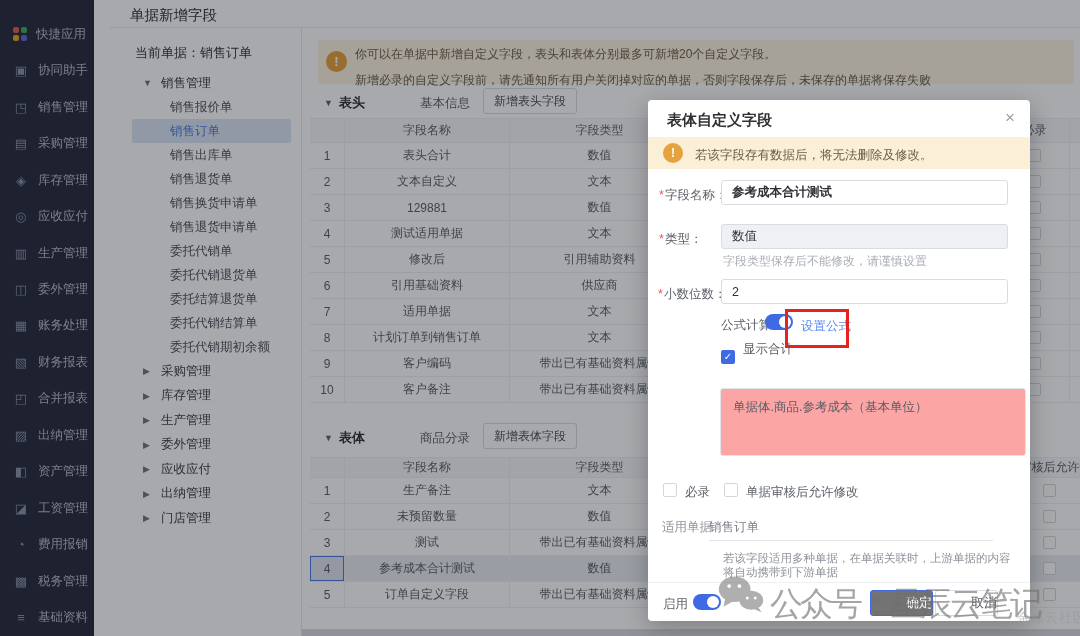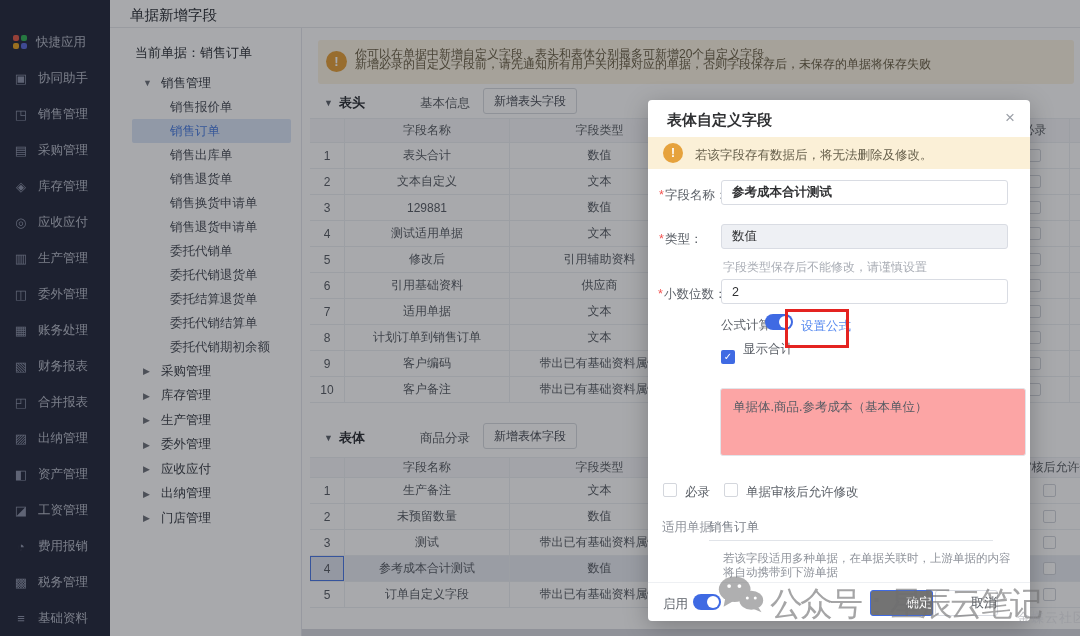--- a/index.html
+++ b/index.html
@@ -1,21 +1,21 @@
 <!DOCTYPE html>
 <html><head>
 <meta charset="utf-8">
 <style>
   * { margin:0; padding:0; box-sizing:border-box; }
   html,body { width:1080px; height:636px; overflow:hidden; }
   body { position:relative; font-family:"Liberation Sans", sans-serif; background:#fff; color:#333; }
 
   
-  .sidebar { position:absolute; left:0; top:0; width:110px; height:636px; background:#272b3d; z-index:1;
-             display:flex; flex-direction:column; padding-top:24px; }
+  .sidebar { position:absolute; left:0; top:0; width:94px; height:636px; background:#272b3d; z-index:1;
+             display:flex; flex-direction:column; padding-top:16px; }
   .sb-item { height:36.6px; display:flex; align-items:center; padding-left:13px; gap:9px;
              color:#b9becb; font-size:12.5px; cursor:pointer; white-space:nowrap; }
   .sb-ico { width:16px; text-align:center; font-size:13px; color:#8d94a9; flex:0 0 16px; }
   .dots { width:14px; height:14px; display:grid; grid-template-columns:6px 6px; grid-auto-rows:6px; gap:2px; }
   .dots i { border-radius:2px; display:block; }
 
   
   .topbar { position:absolute; left:110px; top:0; width:970px; height:28px; background:#fff;
             border-bottom:1px solid #e8eaed; z-index:1; }
   .topbar .pgtitle { position:absolute; left:20px; top:6px; font-size:14.5px; color:#2e3238; }
@@ -31,21 +31,21 @@
   .tree-child { height:24px; line-height:24px; margin:0 10px 0 22px; padding-left:38px;
                 font-size:12.5px; color:#4d525b; border-radius:2px; cursor:pointer; white-space:nowrap; }
   .tree-child.sel { background:#dbe7f8; color:#4c7ee0; }
 
   
   .main { position:absolute; left:302px; top:28px; width:778px; height:608px; background:#fff; z-index:0; overflow:hidden; }
   .banner { position:absolute; left:16px; top:12px; width:756px; height:44px; background:#fcf4e3; border-radius:3px; }
   .warn-ico { position:absolute; left:8px; top:11px; width:21px; height:21px; border-radius:50%;
               background:#e6a23c; color:#fff; font-weight:bold; font-size:13px; text-align:center; line-height:21px; }
   .banner p { position:absolute; left:37px; font-size:12px; color:#6b6147; white-space:nowrap; }
-  .banner .l1 { top:6px; } .banner .l2 { top:16px; }
+  .banner .l1 { top:6px; } .banner .l2 { top:32px; }
 
   .sec-head { position:absolute; left:0; width:770px; height:28px; }
   .sec-head .tri { position:absolute; left:22px; top:8px; font-size:9px; color:#5f646c; }
   .sec-title { position:absolute; left:37px; top:4px; font-size:13px; color:#2f3338; font-weight:bold; }
   .sec-sub { position:absolute; left:118px; top:5px; font-size:12.5px; color:#5d6167; }
   .add-btn { position:absolute; left:181px; top:-2px; height:26px; padding:0 10px; background:#fff;
              border:1px solid #d8dbe0; border-radius:3px; font-size:12px; color:#4a4e57;
              font-family:"Liberation Sans",sans-serif; cursor:pointer; }
 
   .tbl { position:absolute; left:8px; width:1130px; border-top:1px solid #edeff3; }
@@ -71,21 +71,21 @@
   .m-title { position:absolute; left:19px; top:11px; font-size:15px; color:#303133; font-weight:bold; }
   .m-close { position:absolute; right:15px; top:8px; font-size:17px; color:#9ca0a8; cursor:pointer; }
   .m-banner { position:absolute; left:0; top:37px; width:100%; height:32px; background:#fbf0d7; }
   .m-banner .warn-ico { left:15px; top:6px; width:20px; height:20px; line-height:20px; font-size:12px; }
   .m-banner p { position:absolute; left:47px; top:10px; font-size:12.5px; color:#67604c; white-space:nowrap; }
   .m-label { position:absolute; font-size:12.5px; color:#5c6168; white-space:nowrap; }
   .req::before { content:"*"; color:#f2524f; margin-right:1px; }
   .m-input { position:absolute; left:73px; width:287px; height:25px; border:1px solid #d9dce3; border-radius:3px;
              font-size:12.5px; color:#303133; display:flex; align-items:center; padding-left:10px; background:#fff; }
   .m-input.dis { background:#eef0f4; }
-  .m-help { position:absolute; font-size:12px; color:#a9adb5; white-space:nowrap;margin-top:6px; }
+  .m-help { position:absolute; font-size:12px; color:#a9adb5; white-space:nowrap; }
   .toggle { position:absolute; width:28px; height:16px; border-radius:8px; background:#3f6ae3; cursor:pointer; }
   .toggle::after { content:""; position:absolute; right:2px; top:2px; width:12px; height:12px; border-radius:50%; background:#fff; }
   .cbx { position:absolute; width:14px; height:14px; border-radius:2px; background:#3f6ae3; color:#fff;
          font-size:10px; line-height:14px; text-align:center; cursor:pointer; }
   .cbe { position:absolute; width:14px; height:14px; border:1px solid #d4d7dd; border-radius:2px; background:#fff; cursor:pointer; }
   .m-link { position:absolute; font-size:12.5px; color:#5a8cf0; cursor:pointer; }
   .f-box { position:absolute; left:72px; top:288px; width:306px; height:68px; border:1px solid #e2e5ea;
            border-radius:3px; background:#fca5a5; padding:10px 12px; font-size:12.5px; color:#565b63; }
   .m-underline { position:absolute; left:61px; top:440px; width:284px; height:1px; background:#e1e4e9; }
   .m-help2 { position:absolute; left:75px; top:452px; width:292px; font-size:11.5px; line-height:13.5px; color:#8f939b; }

